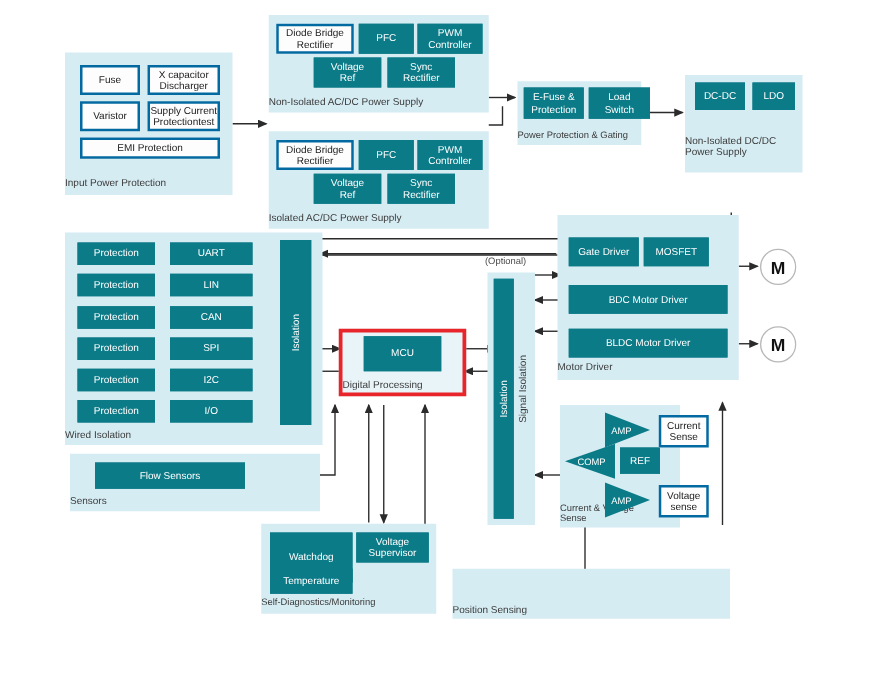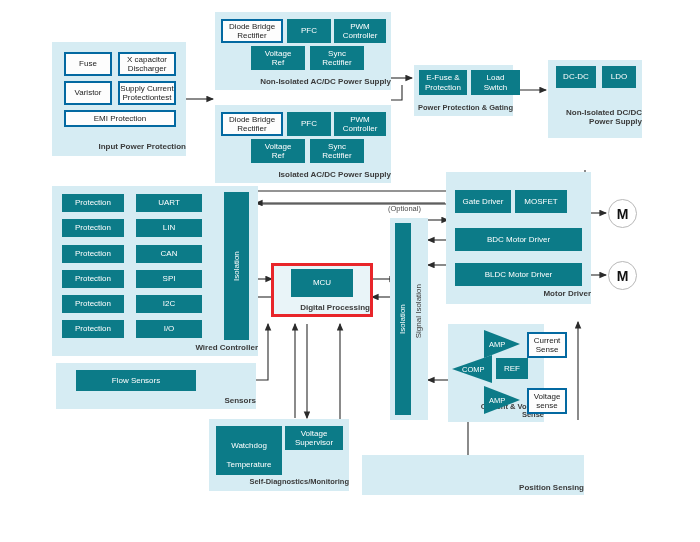--- a/index.html
+++ b/index.html
@@ -20,26 +20,25 @@
   
   .panel {
     position: absolute;
     background: #d6ecf3;
     box-sizing: border-box;
   }
   .panel-label {
     position: absolute;
     left: 0;
     right: 0;
-    text-align: right;
+    text-align: left;
     font-size: 8px;
     color: #3b3b3b;
     line-height: 1.15;
     white-space: pre-line;
-    font-weight: bold;
   }
   
   .tealbox {
     position: absolute;
     background: #0c7b88;
     border: 1px solid #0c7b88;
     color: #ffffff;
     font-size: 8px;
     display: flex;
     align-items: center;
@@ -245,21 +244,21 @@
 Switch</div>
 
   <div class="panel" style="left:548px; top:60px; width:94px; height:78px;">
     <div class="panel-label" style="bottom:12px;">Non-Isolated DC/DC
 Power Supply</div>
   </div>
   <div class="tealbox" style="left:556px; top:66px; width:40px; height:22px;">DC-DC</div>
   <div class="tealbox" style="left:602px; top:66px; width:34px; height:22px;">LDO</div>
 
   <div class="panel" style="left:52px; top:186px; width:206px; height:170px;">
-    <div class="panel-label" style="bottom:4px;">Wired Controller</div>
+    <div class="panel-label" style="bottom:4px;">Wired Isolation</div>
   </div>
 
   <div class="tealbox" style="left:62px; top:194px; width:62px; height:18px;">Protection</div>
   <div class="tealbox" style="left:62px; top:219px; width:62px; height:18px;">Protection</div>
   <div class="tealbox" style="left:62px; top:245px; width:62px; height:18px;">Protection</div>
   <div class="tealbox" style="left:62px; top:270px; width:62px; height:18px;">Protection</div>
   <div class="tealbox" style="left:62px; top:295px; width:62px; height:18px;">Protection</div>
   <div class="tealbox" style="left:62px; top:320px; width:62px; height:18px;">Protection</div>
 
   <div class="tealbox" style="left:136px; top:194px; width:66px; height:18px;">UART</div>

